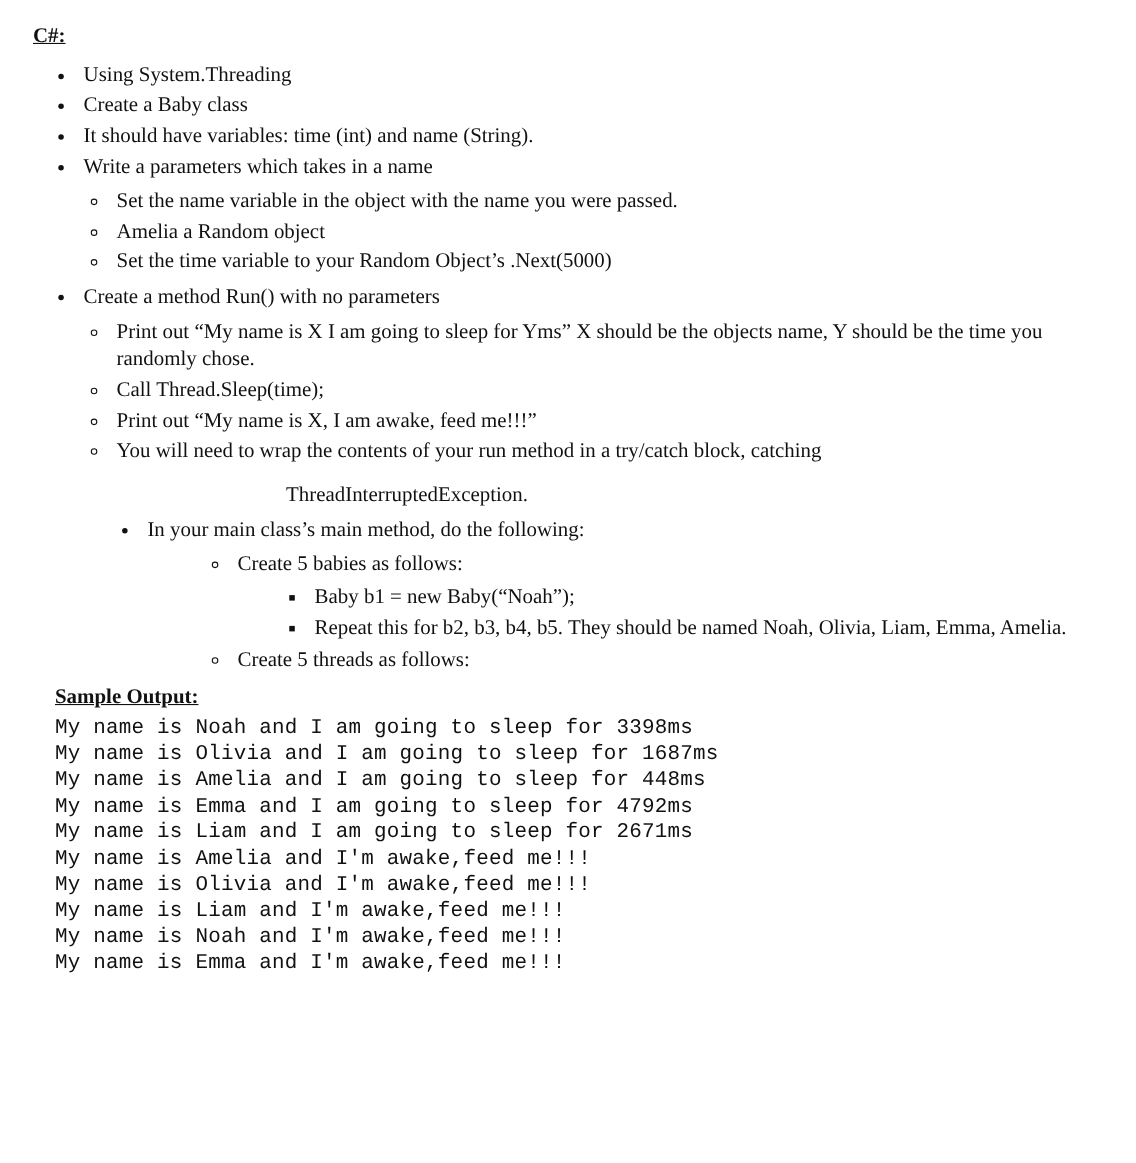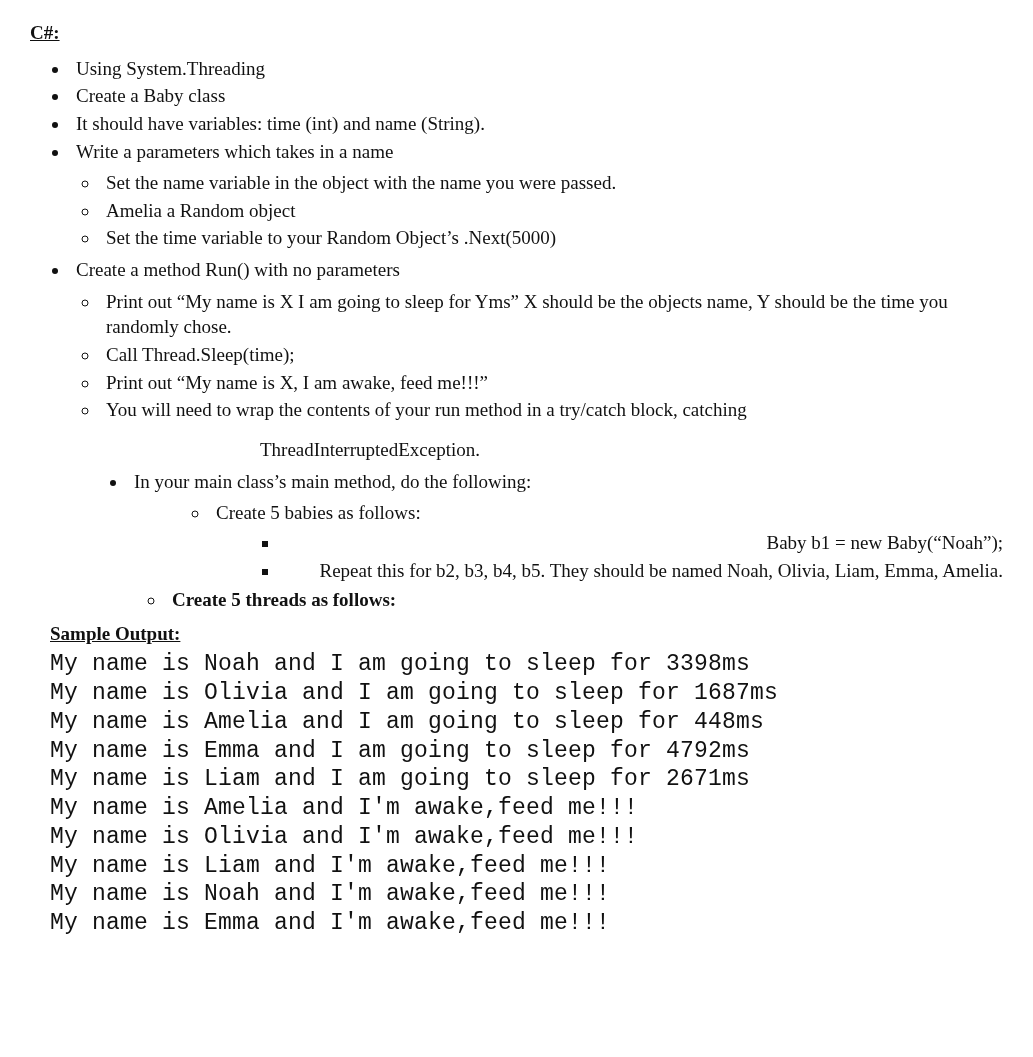--- a/index.html
+++ b/index.html
@@ -37,41 +37,40 @@
     padding-left: 6px;
   }
   ul.squares {
     list-style: square;
     margin: 4px 0 4px 70px;
     padding: 0;
   }
   ul.squares > li {
     margin: 2px 0;
     padding-left: 6px;
-    text-align: right;
   }
   .exc-indent {
     margin-left: 230px;
     margin-top: 14px;
     margin-bottom: 6px;
   }
   .block2 {
     margin-left: 80px;
   }
   .sample-heading {
     font-weight: bold;
     text-decoration: underline;
     margin-top: 8px;
     margin-bottom: 4px;
     margin-left: 20px;
   }
   .mono {
     font-family: "Courier New", Courier, monospace;
     white-space: pre;
-    font-size: 23px;
+    font-size: 19px;
     margin-left: 20px;
     letter-spacing: 0.2px;
     line-height: 1.25;
   }
 </style>
 </head>
 <body>
 
 <div class="heading">C#:</div>
 
@@ -105,21 +104,21 @@
   <ul class="bullets" style="margin-left:18px;">
     <li>In your main class’s main method, do the following:</li>
   </ul>
   <ul class="circles" style="margin-left:100px;">
     <li>Create 5 babies as follows:</li>
   </ul>
   <ul class="squares" style="margin-left:170px;">
     <li>Baby b1 = new Baby(“Noah”);</li>
     <li>Repeat this for b2, b3, b4, b5.  They should be named Noah, Olivia, Liam, Emma, Amelia.</li>
   </ul>
-  <ul class="circles" style="margin-left:56px;font-weight:bold;">
+  <ul class="circles" style="margin-left:100px;">
     <li>Create 5 threads as follows:</li>
   </ul>
 </div>
 
 <div class="sample-heading">Sample Output:</div>
 <div class="mono">My name is Noah and I am going to sleep for 3398ms
 My name is Olivia and I am going to sleep for 1687ms
 My name is Amelia and I am going to sleep for 448ms
 My name is Emma and I am going to sleep for 4792ms
 My name is Liam and I am going to sleep for 2671ms

